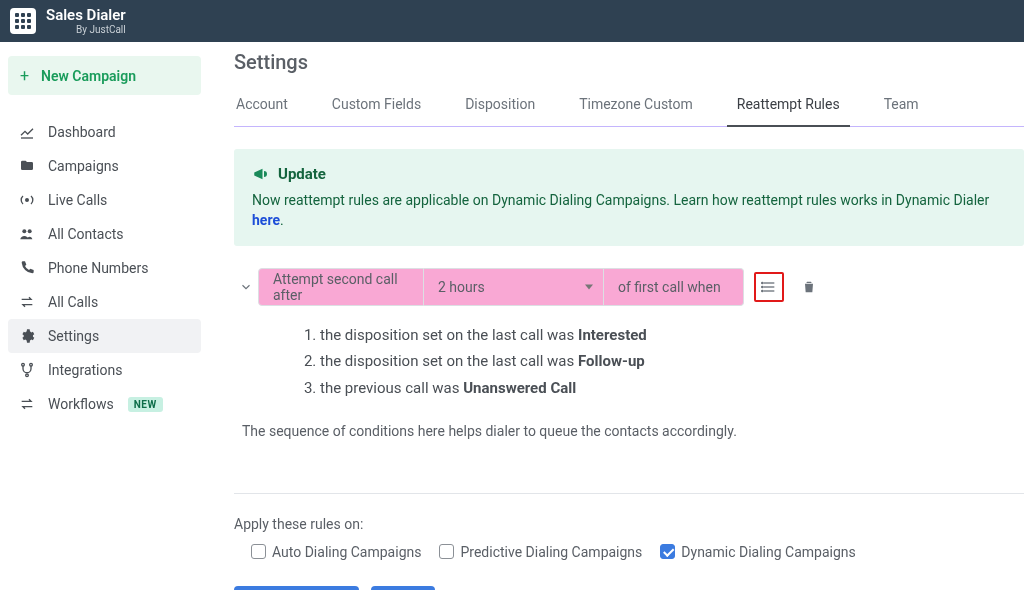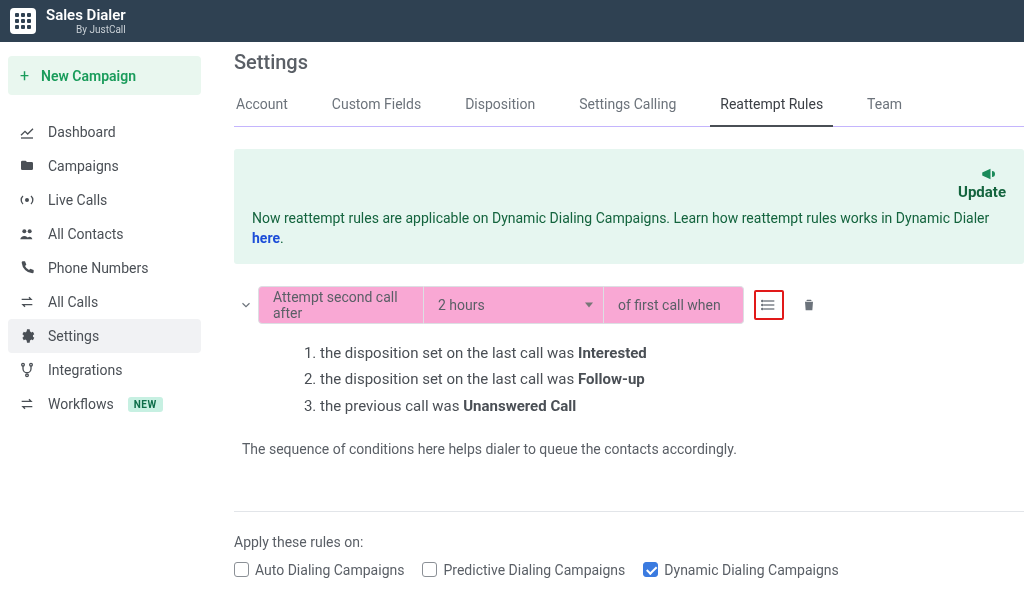--- a/index.html
+++ b/index.html
@@ -100,21 +100,21 @@
     left: -8px; right: -8px; bottom: -1px;
     height: 2px;
     background: #4a4f55;
   }
   .alert {
     background: #e6f6f0;
     border-radius: 3px;
     padding: 16px 18px;
     margin-bottom: 22px;
   }
-  .alert-title-row { display: flex; align-items: flex-end; margin-bottom: 8px; flex-direction: column; }
+  .alert-title-row { display: flex; align-items: flex-end; margin-bottom: 8px; }
   .alert-icon { color: #1a8a5a; margin-right: 8px; font-size: 16px; }
   .alert-title { color: #14643e; font-weight: 700; font-size: 15px; }
   .alert-body { color: #14643e; font-size: 14px; line-height: 1.4; }
   .alert-body a { color: #1d4ed8; text-decoration: none; font-weight: bold; }
   .rule-row { display: flex; align-items: center; gap: 0; margin-bottom: 16px; }
   .chevron { width: 24px; color: #6c737b; cursor: pointer; display: flex; justify-content: center; }
   .chip {
     border: 1px solid #dcdfe3;
     background: #f9a8d4;
     padding: 9px 14px;
@@ -144,21 +144,21 @@
   .icon-btn.highlight {
     border: 2px solid #e11919;
     border-radius: 2px;
   }
   .conditions { margin-left: 68px; margin-bottom: 22px; }
   .conditions li { color: #4a4f55; font-size: 15px; line-height: 1.75; }
   .conditions li b { font-weight: 700; }
   .sequence-note { color: #5a5f66; font-size: 14px; margin-left: 8px; margin-bottom: 54px; }
   .divider { border-top: 1px solid #e2e5e9; margin: 0 0 22px 0; }
   .apply-title { color: #5a5f66; font-size: 14px; margin-bottom: 12px; }
-  .check-row { display: flex; gap: 18px; margin-bottom: 26px; }
+  .check-row { display: flex; gap: 18px; margin-bottom: 26px; margin-left: 17px; }
   .check-item { display: flex; align-items: center; gap: 6px; color: #5a5f66; font-size: 14px; cursor: pointer; }
   .chk {
     width: 15px; height: 15px;
     border: 1.5px solid #8b9096;
     border-radius: 3px;
     display: inline-flex; align-items: center; justify-content: center;
   }
   .chk.checked { background: #3b7be0; border-color: #3b7be0; }
   .chk.checked::after {
     content: "";
@@ -292,21 +292,21 @@
     </div>
   </aside>
 
   <main class="main">
     <div class="page-title">Settings</div>
 
     <div class="tabs">
       <div class="tab">Account</div>
       <div class="tab">Custom Fields</div>
       <div class="tab">Disposition</div>
-      <div class="tab">Settings Calling</div>
+      <div class="tab">Timezone Custom</div>
       <div class="tab active">Reattempt Rules</div>
       <div class="tab">Team</div>
     </div>
 
     <div class="alert">
       <div class="alert-title-row">
         <span class="alert-icon">
           <svg width="18" height="18" viewBox="0 0 24 24" fill="currentColor">
               <path d="M3 10v4l11 5V5L3 10zm13-2v8a4 4 0 000-8z"></path>
             </svg>

